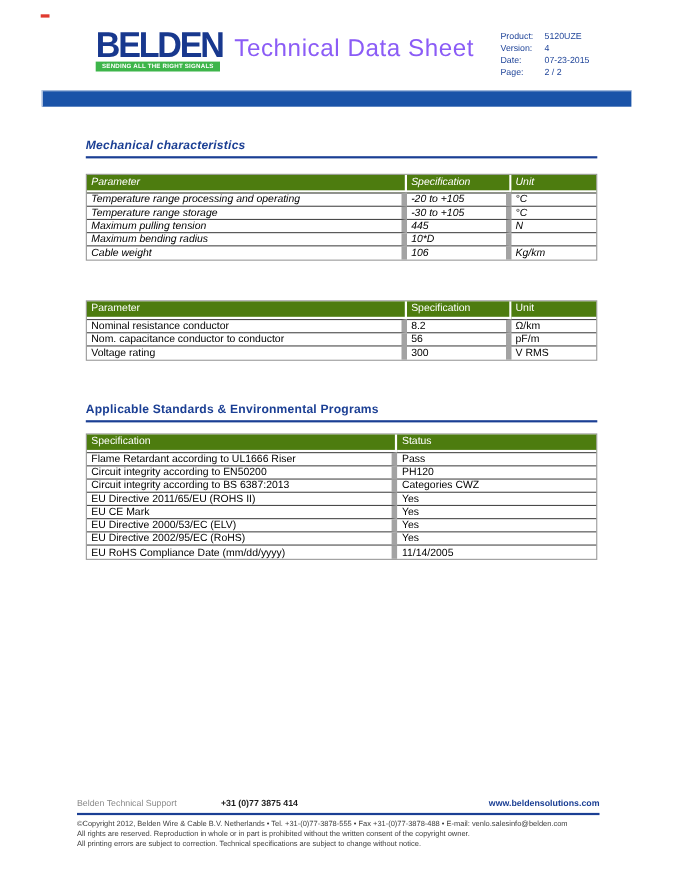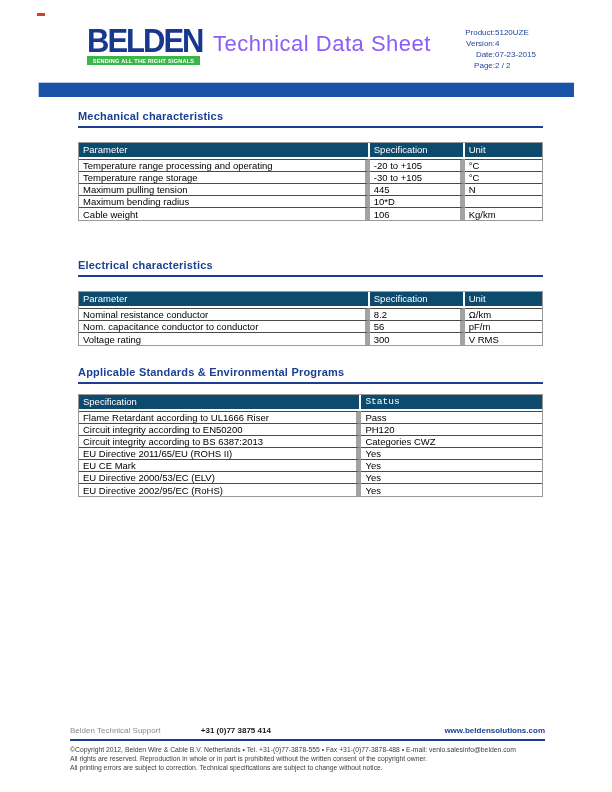--- a/index.html
+++ b/index.html
@@ -12,35 +12,35 @@
   .logo { position:absolute; left:87px; top:26px; width:113px; }
   .logo-text { color:#18388e; font-weight:bold; font-size:31px; line-height:29px;
                letter-spacing:-2px; transform:scaleY(1.05); transform-origin:left top; }
   .logo-tagline { margin-top:1px; background:#3db54a; color:#ffffff; font-size:5.6px;
                   font-weight:bold; text-align:center; padding:2px 0 1px 0; letter-spacing:.2px;
                   white-space:nowrap; }
   .doc-title { position:absolute; left:213px; top:31px; font-size:22px; color:#8b5cf6;
                letter-spacing:.5px; white-space:nowrap; }
   .meta { position:absolute; left:455px; top:27px; font-size:8px; color:#1f4499; line-height:11px; }
   .meta-row { white-space:nowrap; }
-  .meta-label { display:inline-block; width:40px;text-align:right; }
+  .meta-label { display:inline-block; width:40px; }
   .band { position:absolute; left:38px; top:82px; width:536px; height:15px;
           background:#1a53a8; border-top:1px solid #b9c9e4; border-left:1px solid #b9c9e4; }
 
   
   .section { position:absolute; left:78px; width:465px; }
   .sec-heading { font-size:11px; font-weight:bold; color:#1b3f94; letter-spacing:.2px;
                  padding-bottom:4px; border-bottom:2px solid #1b3f94; }
-  .sec-mech { top:110px; } .sec-elec { top:259px; } .sec-std { top:366px; }
+  .sec-mech { top:126px;font-style:italic; } .sec-elec { top:259px; } .sec-std { top:366px; }
 
   table.spec { border-collapse:separate; border-spacing:0; width:465px; font-size:9.5px;
                color:#000; table-layout:fixed; border:1px solid #9a9a9a; }
   .sec-mech table.spec, .sec-elec table.spec { margin-top:14px; }
   .sec-std table.spec { margin-top:10px; }
-  table.spec th { background:#0c4a6e; color:#ffffff; font-weight:normal; text-align:left;
+  table.spec th { background:#4d7c0f; color:#ffffff; font-weight:normal; text-align:left;
                   font-size:9.5px; padding:1px 4px 2px 4px; height:14px;
                   border-bottom:2px solid #ffffff; border-right:2px solid #ffffff; }
   table.spec th:last-child { border-right:none; }
   table.spec td { height:12px; line-height:11px; padding:0 4px;
                   border-bottom:1px solid #4a4a4a; border-right:5px solid #a3a3a3;
                   overflow:hidden; white-space:nowrap; }
   table.spec td:last-child { border-right:none; }
   table.spec tbody tr:first-child td { border-top:1px solid #4a4a4a; }
   table.spec tbody tr:last-child td { border-bottom:none; }
 
@@ -119,21 +119,20 @@
           <tr>
             <td>Cable weight</td>
             <td>106</td>
             <td>Kg/km</td>
           </tr>
         </tbody>
       </table>
   </div>
 
   <div class="section sec-elec">
-    <div class="sec-heading">Electrical characteristics</div>
     <table class="spec">
         <thead>
           <tr>
             <th style="width: 62.8%;">Parameter</th>
             <th style="width: 20.5%;">Specification</th>
             <th style="width: 16.7%;">Unit</th>
           </tr>
         </thead>
         <tbody>
           <tr>
@@ -154,21 +153,21 @@
         </tbody>
       </table>
   </div>
 
   <div class="section sec-std">
     <div class="sec-heading">Applicable Standards &amp; Environmental Programs</div>
     <table class="spec">
         <thead>
           <tr>
             <th style="width: 61%;">Specification</th>
-            <th style="width: 39%; font-family: Liberation Mono, monospace;">Status</th>
+            <th style="width: 39%;">Status</th>
           </tr>
         </thead>
         <tbody>
           <tr>
             <td>Flame Retardant according to UL1666 Riser</td>
             <td>Pass</td>
           </tr>
           <tr>
             <td>Circuit integrity according to EN50200</td>
             <td>PH120</td>
@@ -185,20 +184,24 @@
             <td>EU CE Mark</td>
             <td>Yes</td>
           </tr>
           <tr>
             <td>EU Directive 2000/53/EC (ELV)</td>
             <td>Yes</td>
           </tr>
           <tr>
             <td>EU Directive 2002/95/EC (RoHS)</td>
             <td>Yes</td>
+          </tr>
+          <tr>
+            <td>EU RoHS Compliance Date (mm/dd/yyyy)</td>
+            <td>11/14/2005</td>
           </tr>
         </tbody>
       </table>
   </div>
 
   <div class="footer-line1">
     <span class="website">www.beldensolutions.com</span>
     <span>Belden Technical Support </span><span class="support-phone">+31 (0)77 3875 414</span>
   </div>
   <div class="footer-rule"></div>

